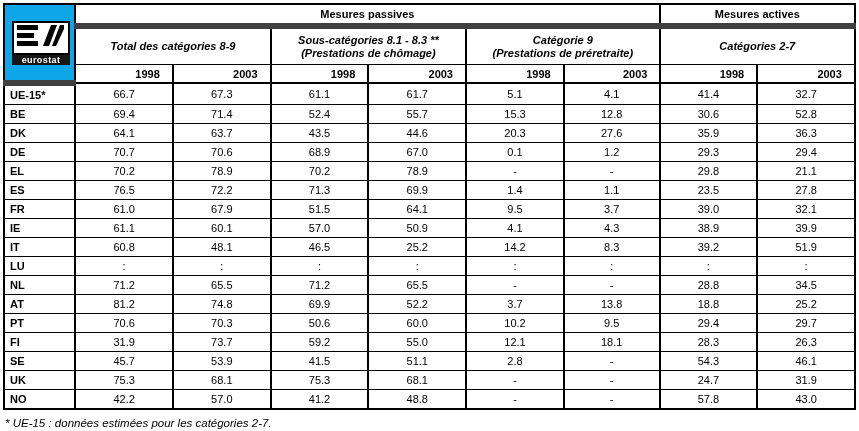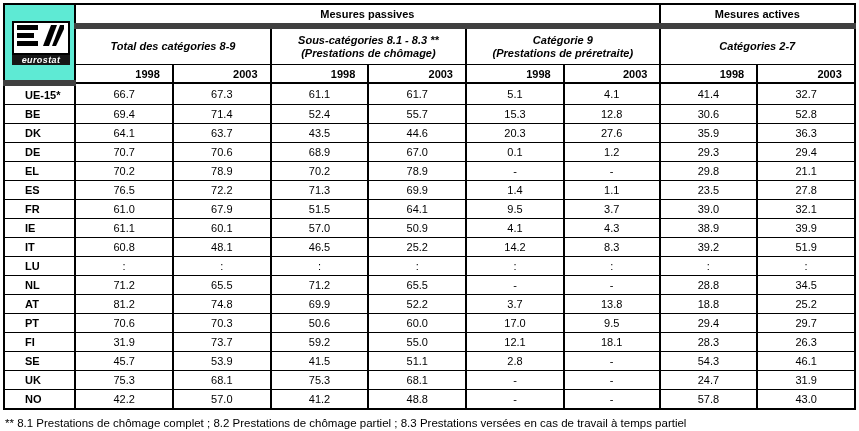--- a/index.html
+++ b/index.html
@@ -9,22 +9,22 @@
 
   table.lmp{border-collapse:collapse;table-layout:fixed;width:853px;
     border:2px solid #000;}
   table.lmp th, table.lmp td{
     border-left:2px solid #000;border-right:2px solid #000;
     border-top:1px solid #000;border-bottom:1px solid #000;
     font-size:11px;overflow:hidden;white-space:nowrap;}
   thead tr.r1 th{height:16px;font-weight:bold;text-align:center;border-bottom:6px solid #404040;}
   thead tr.r2 th{height:33px;font-weight:bold;font-style:italic;text-align:center;vertical-align:middle;line-height:13px;}
   thead tr.r3 th{height:15px;font-weight:bold;text-align:center;border-bottom:2px solid #000;padding-left:48px;}
-  th.logo-cell{background:#5eead4;vertical-align:middle;border-bottom:2px solid #000;font-style:italic;}
-  tbody th.cc{height:16px;text-align:left;padding-left:20px;font-weight:bold;}
+  th.logo-cell{background:#0ea5e9;vertical-align:middle;border-bottom:2px solid #000;}
+  tbody th.cc{height:16px;text-align:left;padding-left:5px;font-weight:bold;}
   tbody td{height:16px;text-align:center;font-weight:normal;}
 
   
   .logo{width:60px;margin:1px auto 0 6px;}
   .logo-box{width:54px;height:30px;border:2px solid #000;position:relative;background:#fff;}
   .logo-box svg{display:block;}
   .logo-word{width:58px;margin-top:0;background:#161616;color:#fff;
     font-size:9px;font-weight:bold;letter-spacing:.4px;text-align:center;
     line-height:10px;height:10px;}
 
@@ -227,21 +227,21 @@
           <td>13.8</td>
           <td>18.8</td>
           <td>25.2</td>
         </tr>
         <tr>
           <th class="cc">PT</th>
           <td>70.6</td>
           <td>70.3</td>
           <td>50.6</td>
           <td>60.0</td>
-          <td>17.0</td>
+          <td>10.2</td>
           <td>9.5</td>
           <td>29.4</td>
           <td>29.7</td>
         </tr>
         <tr>
           <th class="cc">FI</th>
           <td>31.9</td>
           <td>73.7</td>
           <td>59.2</td>
           <td>55.0</td>
@@ -280,17 +280,18 @@
           <td>48.8</td>
           <td>-</td>
           <td>-</td>
           <td>57.8</td>
           <td>43.0</td>
         </tr>
       </tbody>
   </table>
 
   <div class="footnotes">
+    <div class="fn italic">* UE-15 : données estimées pour les catégories 2-7.</div>
     <div class="fn">** 8.1 Prestations de chômage complet ; 8.2 Prestations de chômage partiel ; 8.3 Prestations versées en cas de travail à temps partiel</div>
 
   </div>
 
 </div>
 
 </body></html>

